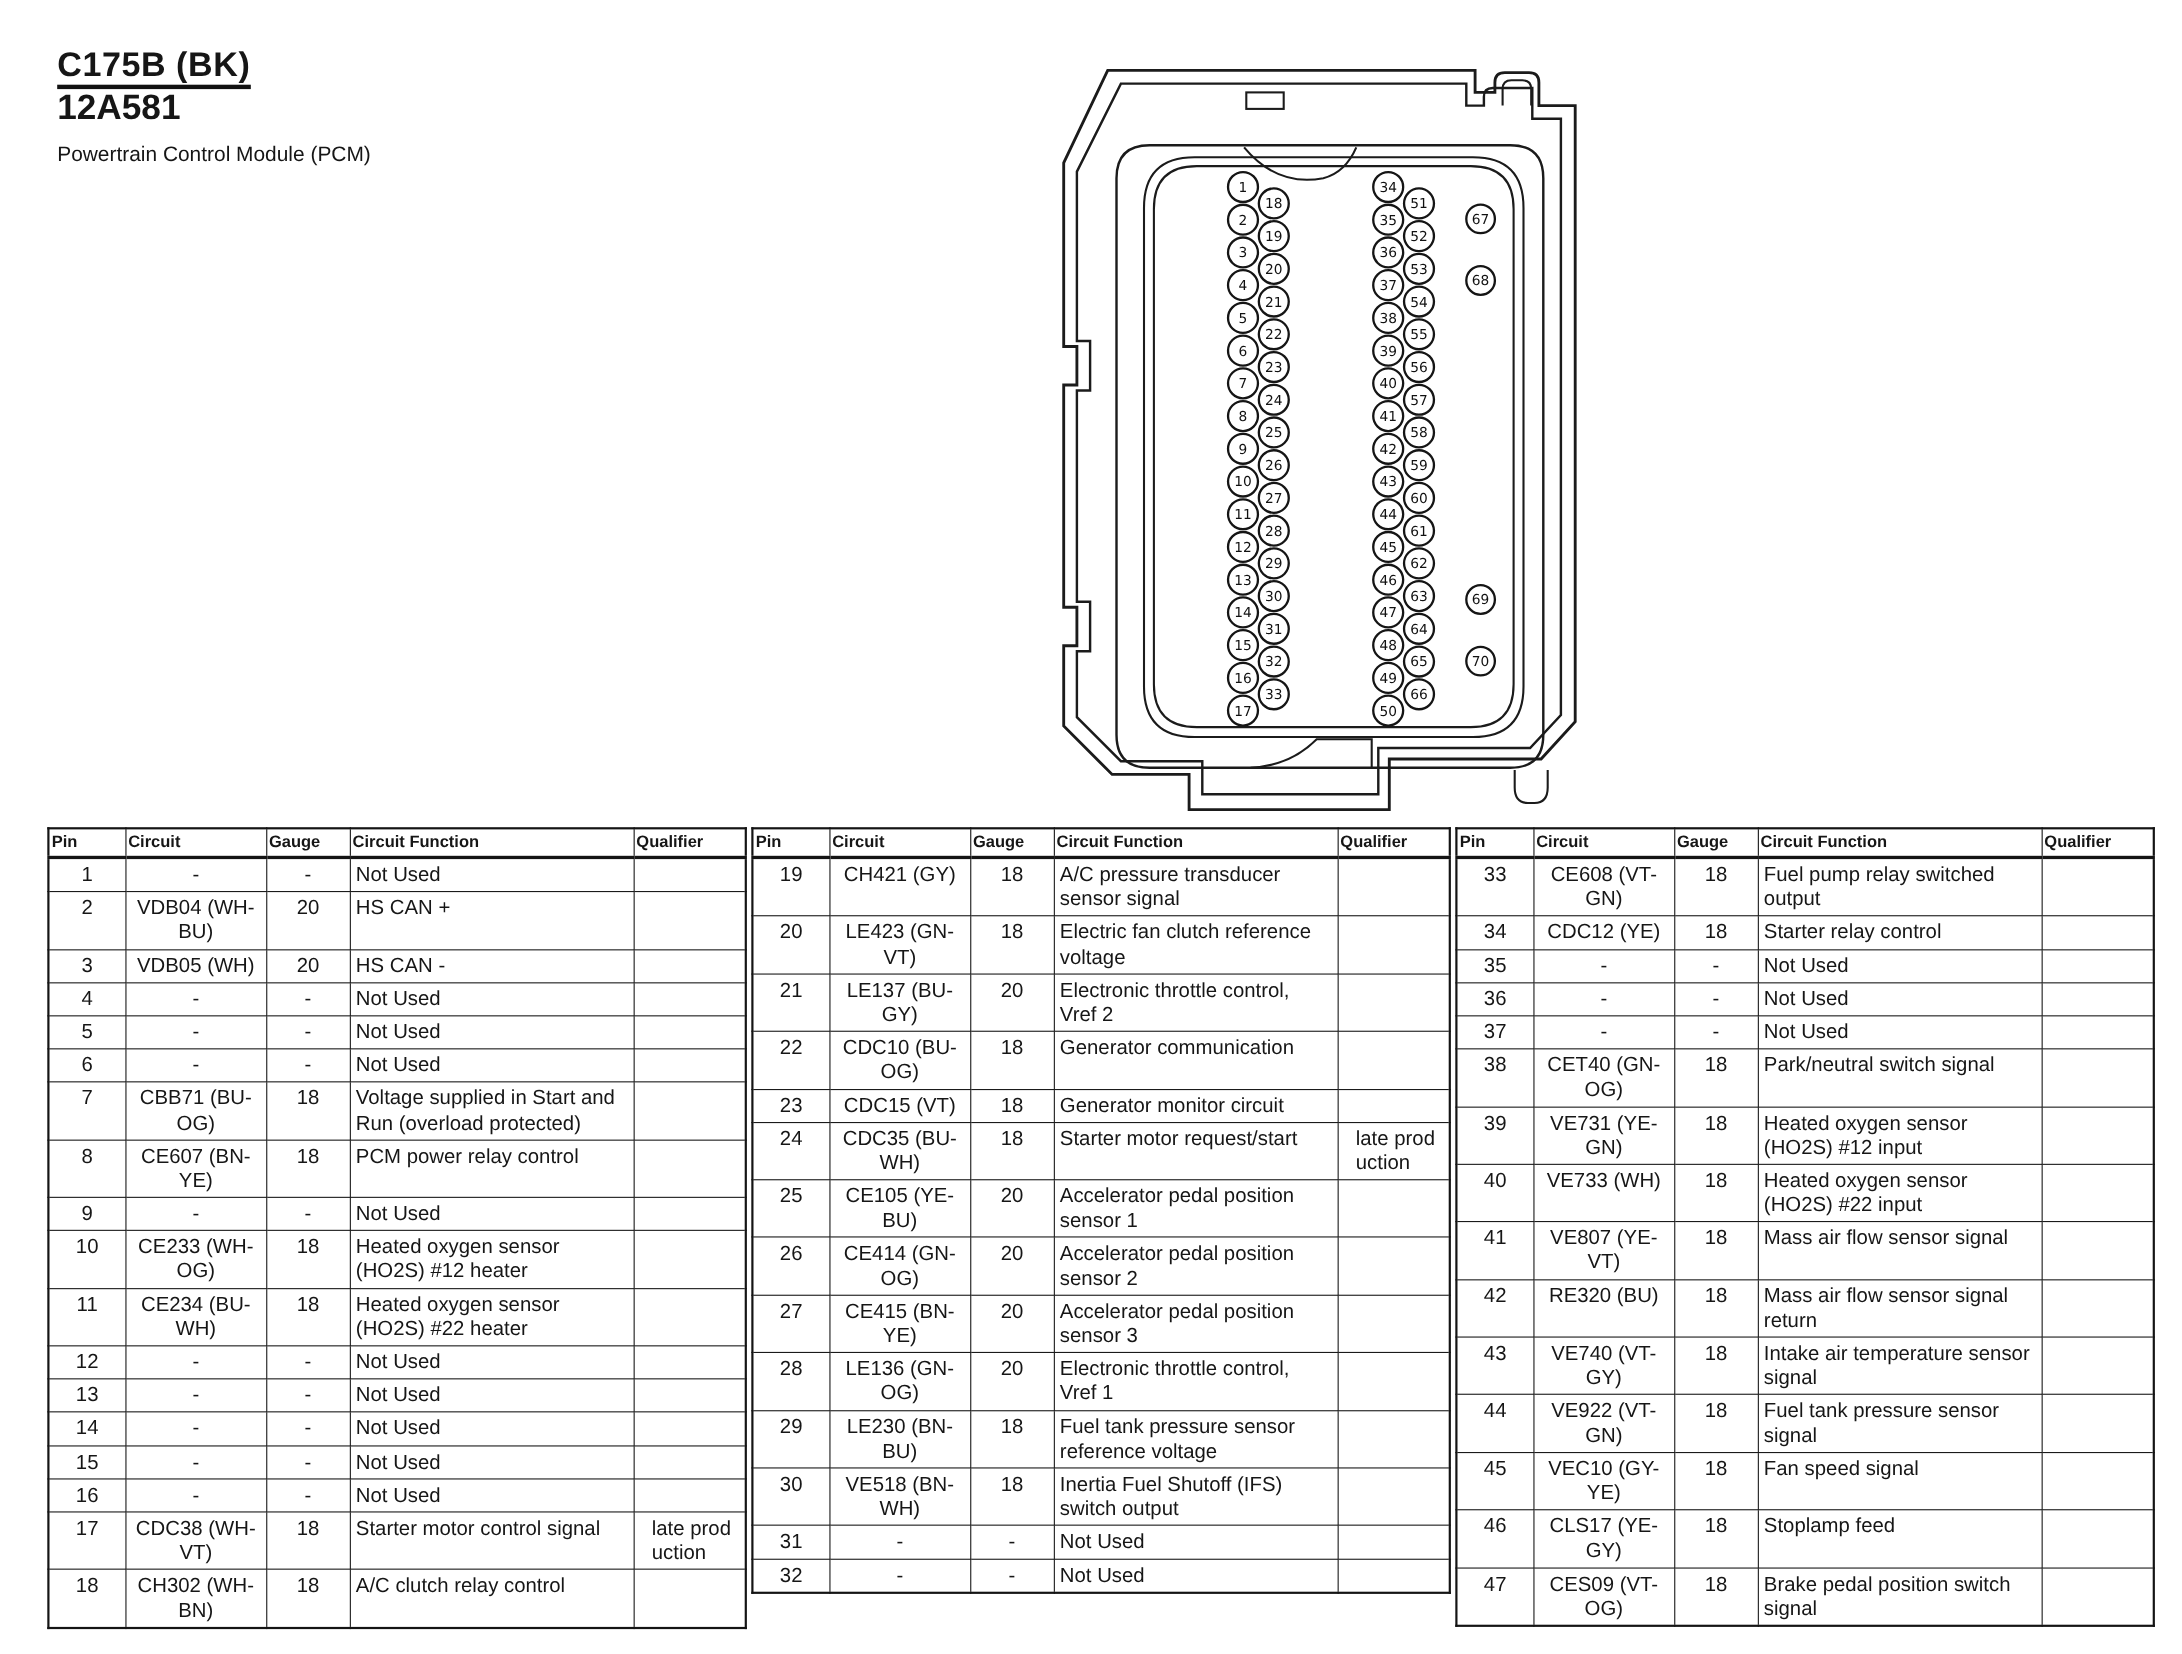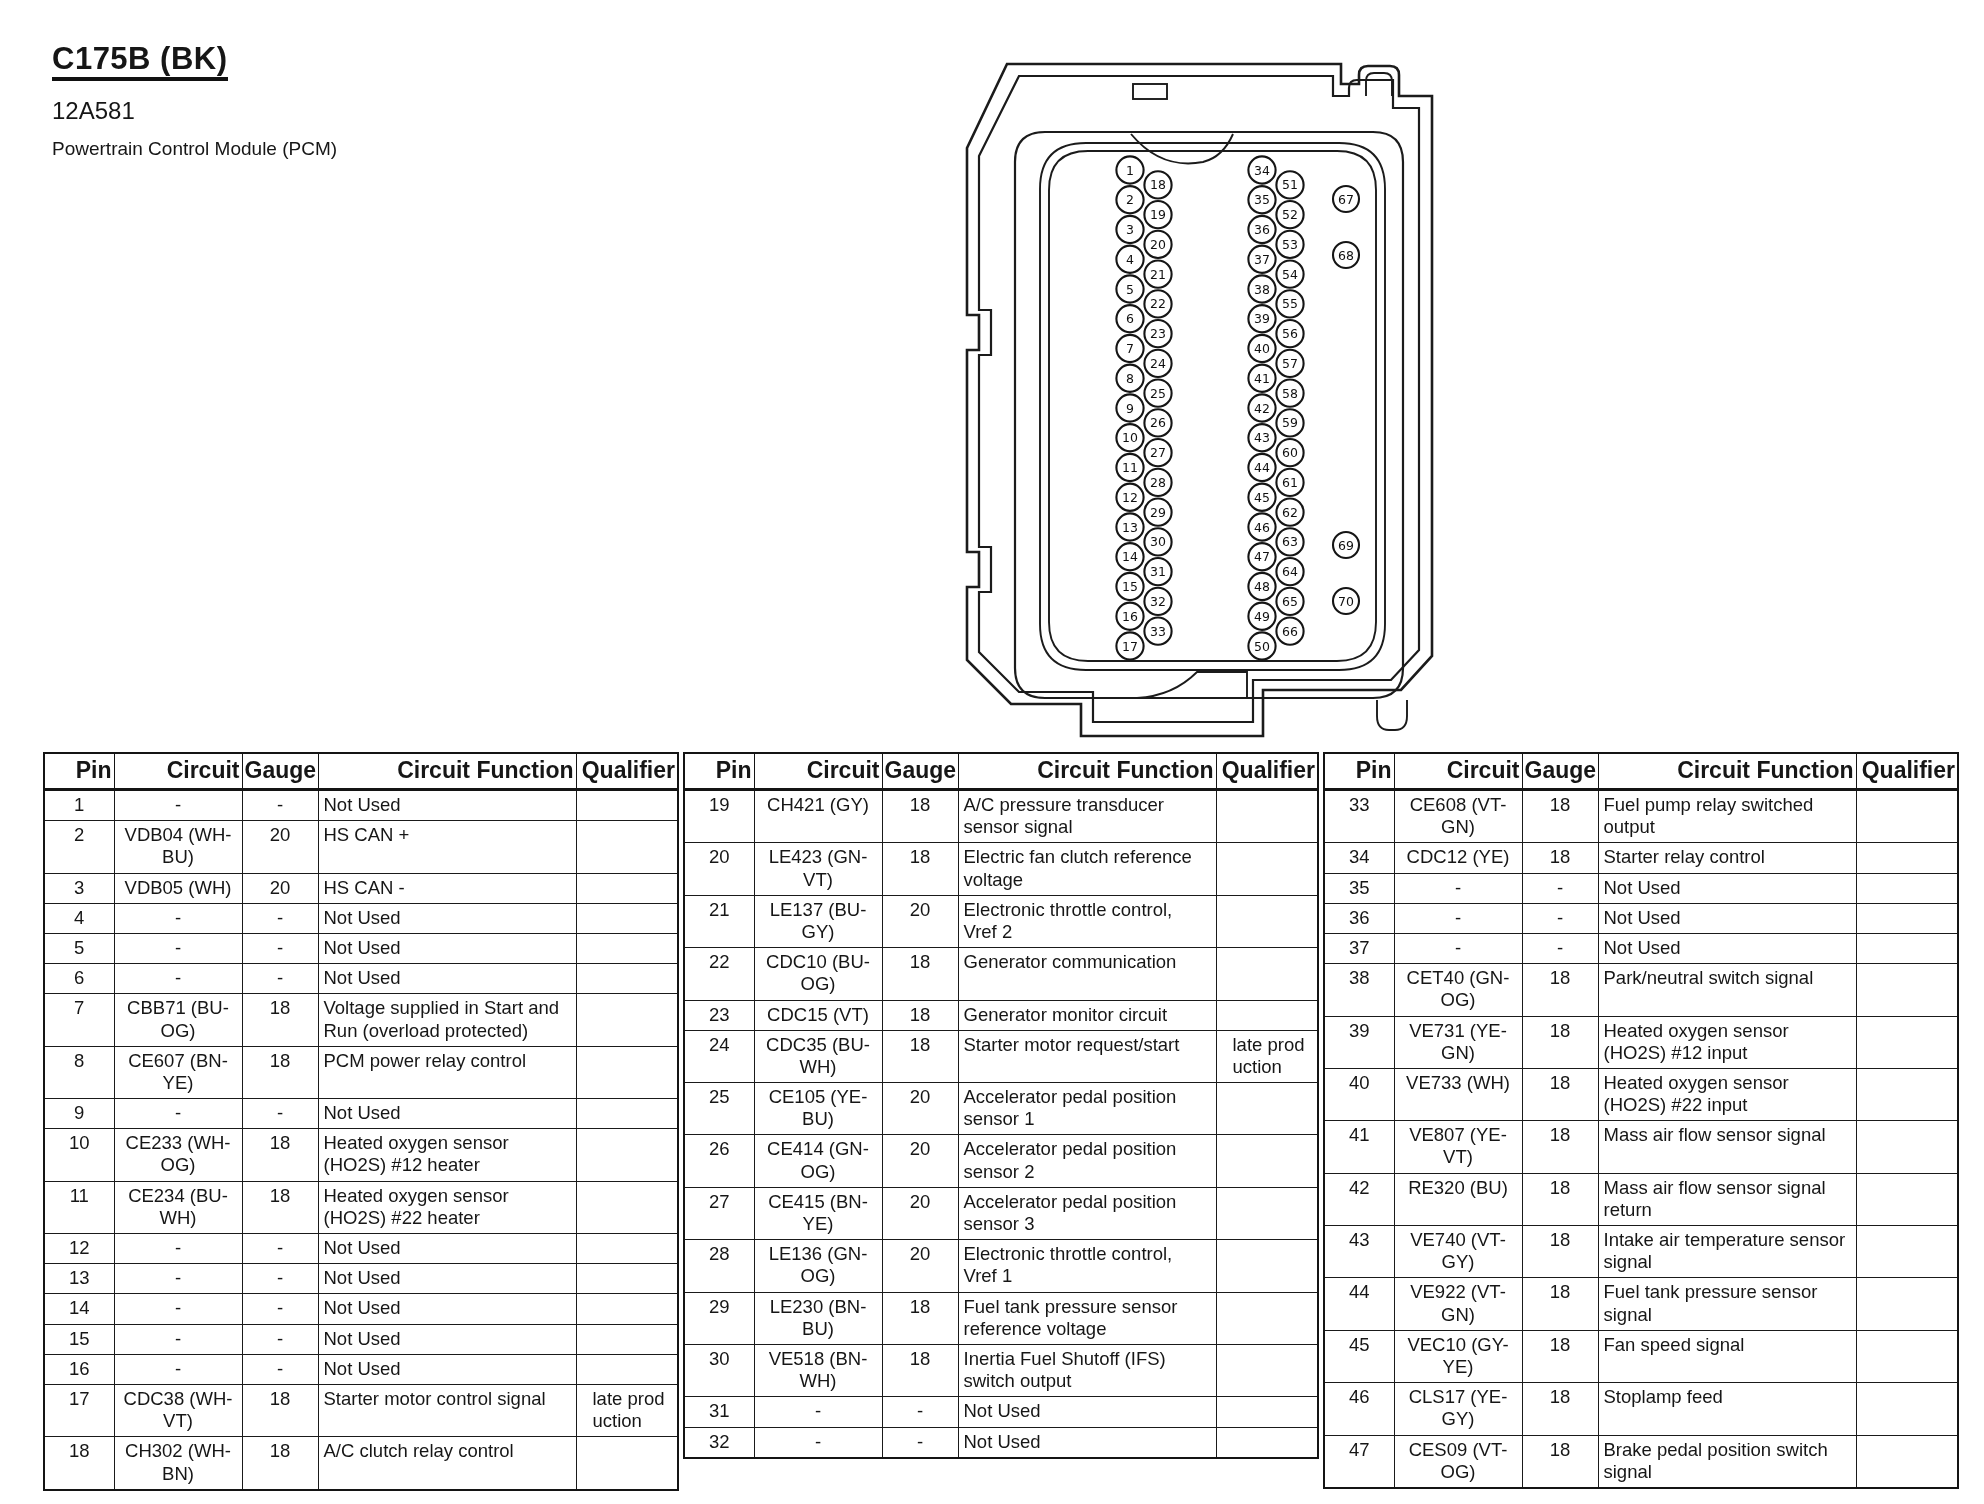--- a/index.html
+++ b/index.html
@@ -9,21 +9,21 @@
     -webkit-font-smoothing:antialiased;
   }
   .page{position:absolute;inset:0;background:#fff;}
 
   
   .doc-header{position:absolute;left:52px;top:42px;}
   .connector-id{
     display:inline-block;font-size:31px;font-weight:bold;letter-spacing:.5px;
     border-bottom:4px solid #111;padding-bottom:1px;line-height:1.1;
   }
-  .part-number{font-size:24px;font-weight:normal;margin-top:17px;line-height:1.05;}
+  .part-number{font-size:32px;font-weight:bold;margin-top:0;line-height:1.05;}
   .module-name{font-size:19px;margin-top:16px;line-height:1.1;}
 
   
   .connector-svg{position:absolute;left:945px;top:50px;}
   .connector-svg path, .connector-svg rect{fill:none;stroke:#1b1b1b;}
   .ln-heavy{stroke-width:2.6px;}
   .ln{stroke-width:2.2px;}
   .ln-light{stroke-width:1.9px;}
   .pin-circle{fill:#ffffff;stroke:#151515;stroke-width:2.1px;}
   .pin-num{
@@ -33,21 +33,21 @@
 
   
   .pin-table{
     position:absolute;top:752px;border-collapse:collapse;table-layout:fixed;
     width:634px;background:#fff;border:2.6px solid #141414;
   }
   .pin-table.t1{left:43px;}
   .pin-table.t2{left:683px;}
   .pin-table.t3{left:1323px;}
   .pin-table th{
-    font-size:23px;font-weight:bold;text-align:right;padding:3px 2px 4px 2px;
+    font-size:15px;font-weight:bold;text-align:left;padding:3px 2px 4px 2px;
     border:1.7px solid #141414;border-bottom:3.2px solid #141414;
     font-family:"Liberation Sans", sans-serif;
   }
   .pin-table td{
     font-size:18.5px;line-height:1.2;vertical-align:top;
     border:1.6px solid #1a1a1a;padding:3px 5px 4px 5px;
     font-family:"Liberation Sans", sans-serif;
   }
   .pin-table td.col-pin{text-align:center;}
   .pin-table td.col-circuit{text-align:center;padding:3px 7px 4px 7px;}

